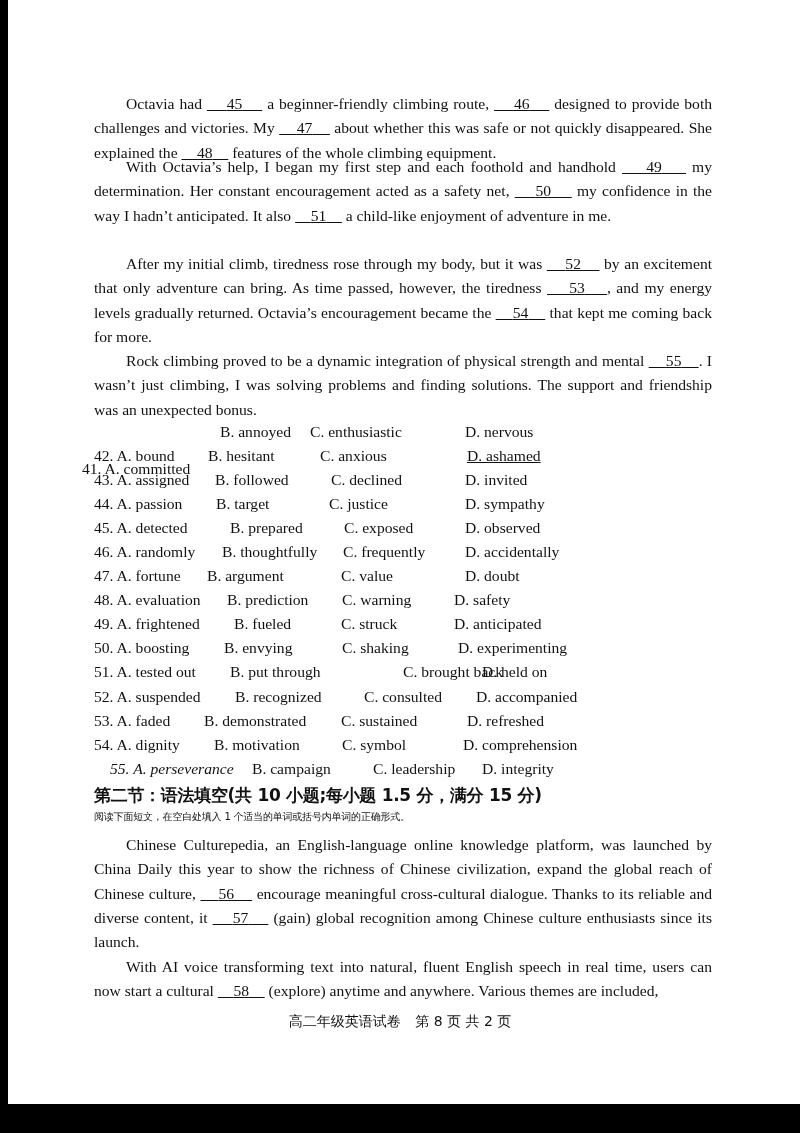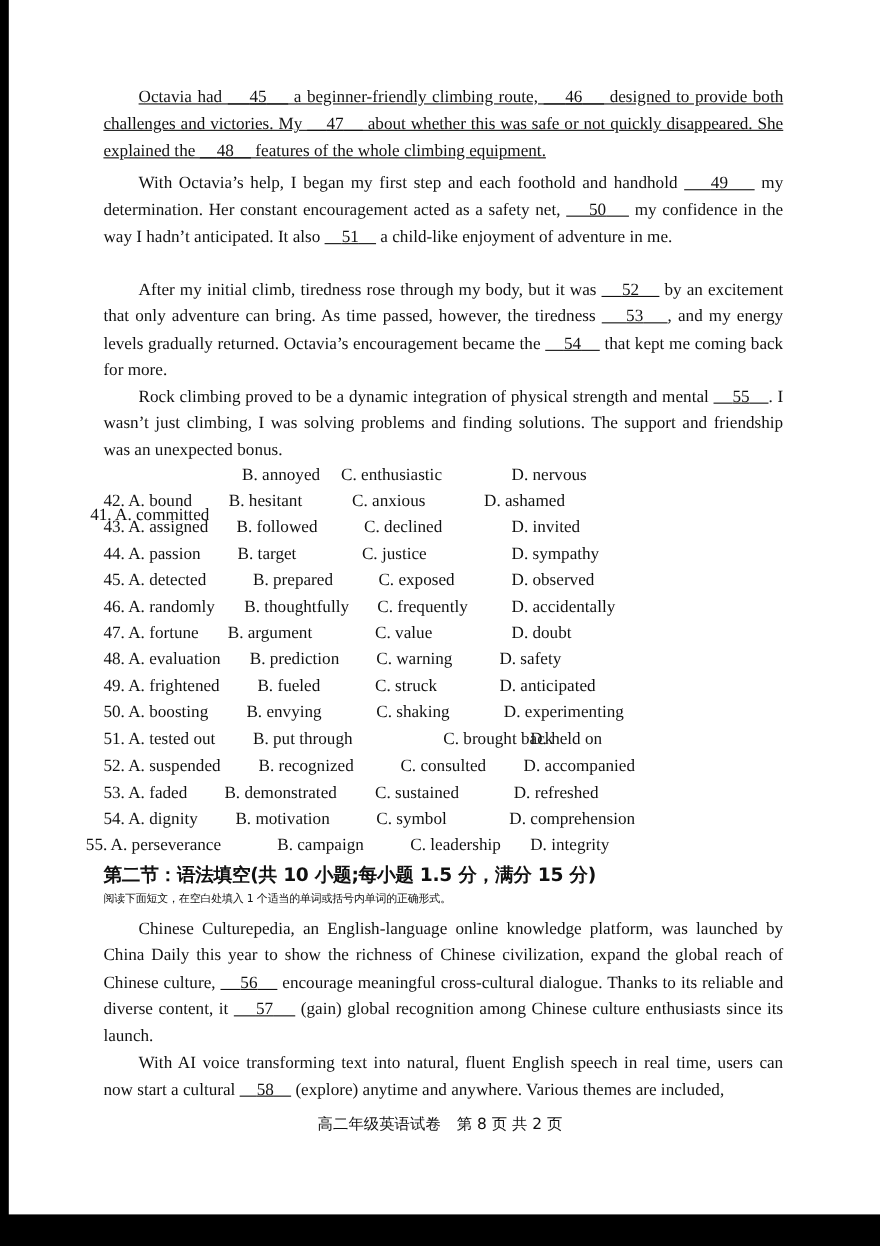--- a/index.html
+++ b/index.html
@@ -30,21 +30,21 @@
     position: absolute; left: 0; width: 800px; top: 1013px; text-align: center; font-size: 14px;
     font-family: "DejaVu Sans", "Liberation Sans", sans-serif;
   }
   .footer span + span { margin-left: 10px; }
 </style>
 </head>
 <body>
 
 <div class="paper"></div>
 
-<p class="para indent" style="top:77px;text-decoration:underline;">
+<p class="para indent" style="top:92px;">
   <span>Octavia had </span><span class="blank">    <span>45</span>    </span><span> a beginner-friendly climbing route, </span><span class="blank">    <span>46</span>    </span><span> designed to provide both challenges and victories. My </span><span class="blank">    <span>47</span>    </span><span> about whether this was safe or not quickly disappeared. She explained the </span><span class="blank">    <span>48</span>    </span><span> features of the whole climbing equipment.</span>
 </p>
 
 <p class="para indent" style="top:155px;">
   <span>With Octavia’s help, I began my first step and each foothold and handhold </span><span class="blank">    <span>49</span>    </span><span> my determination. Her constant encouragement acted as a safety net, </span><span class="blank">    <span>50</span>    </span><span> my confidence in the way I hadn’t anticipated. It also </span><span class="blank">    <span>51</span>    </span><span> a child-like enjoyment of adventure in me.</span>
 </p>
 
 <p class="para indent" style="top:252px;">
   <span>After my initial climb, tiredness rose through my body, but it was </span><span class="blank">    <span>52</span>    </span><span> by an excitement that only adventure can bring. As time passed, however, the tiredness </span><span class="blank">    <span>53</span>    </span><span>, and my energy levels gradually returned. Octavia’s encouragement became the </span><span class="blank">    <span>54</span>    </span><span> that kept me coming back for more.</span>
 </p>
@@ -57,21 +57,21 @@
   <div class="opt-row" style="top:423px;">
     <span class="opt" style="left:82px;margin-top:37px;"><span>41.</span> <span>A. committed</span></span>
     <span class="opt" style="left:220px;">B. annoyed</span>
     <span class="opt" style="left:310px;">C. enthusiastic</span>
     <span class="opt" style="left:465px;">D. nervous</span>
   </div>
   <div class="opt-row" style="top:447px;">
     <span class="opt" style="left:94px;"><span>42.</span> <span>A. bound</span></span>
     <span class="opt" style="left:208px;">B. hesitant</span>
     <span class="opt" style="left:320px;">C. anxious</span>
-    <span class="opt" style="left:440px;">D. ashamed</span>
+    <span class="opt" style="left:467px;text-decoration:underline;">D. ashamed</span>
   </div>
   <div class="opt-row" style="top:471px;">
     <span class="opt" style="left:94px;"><span>43.</span> <span>A. assigned</span></span>
     <span class="opt" style="left:215px;">B. followed</span>
     <span class="opt" style="left:331px;">C. declined</span>
     <span class="opt" style="left:465px;">D. invited</span>
   </div>
   <div class="opt-row" style="top:495px;">
     <span class="opt" style="left:94px;"><span>44.</span> <span>A. passion</span></span>
     <span class="opt" style="left:216px;">B. target</span>
@@ -132,21 +132,21 @@
     <span class="opt" style="left:341px;">C. sustained</span>
     <span class="opt" style="left:467px;">D. refreshed</span>
   </div>
   <div class="opt-row" style="top:736px;">
     <span class="opt" style="left:94px;"><span>54.</span> <span>A. dignity</span></span>
     <span class="opt" style="left:214px;">B. motivation</span>
     <span class="opt" style="left:342px;">C. symbol</span>
     <span class="opt" style="left:463px;">D. comprehension</span>
   </div>
   <div class="opt-row" style="top:760px;">
-    <span class="opt" style="left:78px;"><span>55.</span> <span>A. perseverance</span></span>
+    <span class="opt" style="left:110px;font-style:italic;"><span>55.</span> <span>A. perseverance</span></span>
     <span class="opt" style="left:252px;">B. campaign</span>
     <span class="opt" style="left:373px;">C. leadership</span>
     <span class="opt" style="left:482px;">D. integrity</span>
   </div>
 </div>
 
 <div class="heading">第二节：语法填空(共 10 小题;每小题 1.5 分，满分 15 分)</div>
 <div class="instruction">阅读下面短文，在空白处填入 1 个适当的单词或括号内单词的正确形式。</div>
 
 <p class="para indent" style="top:833px;">

